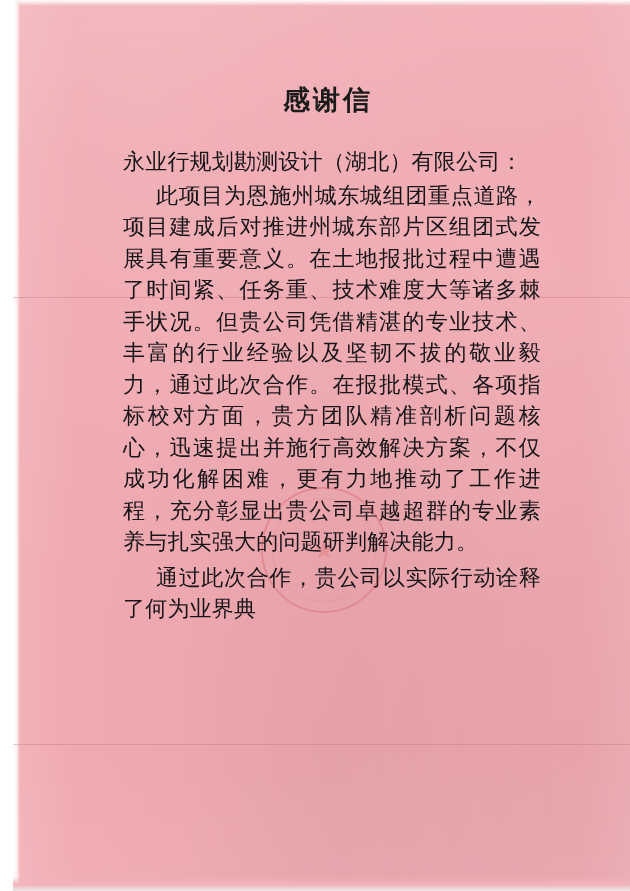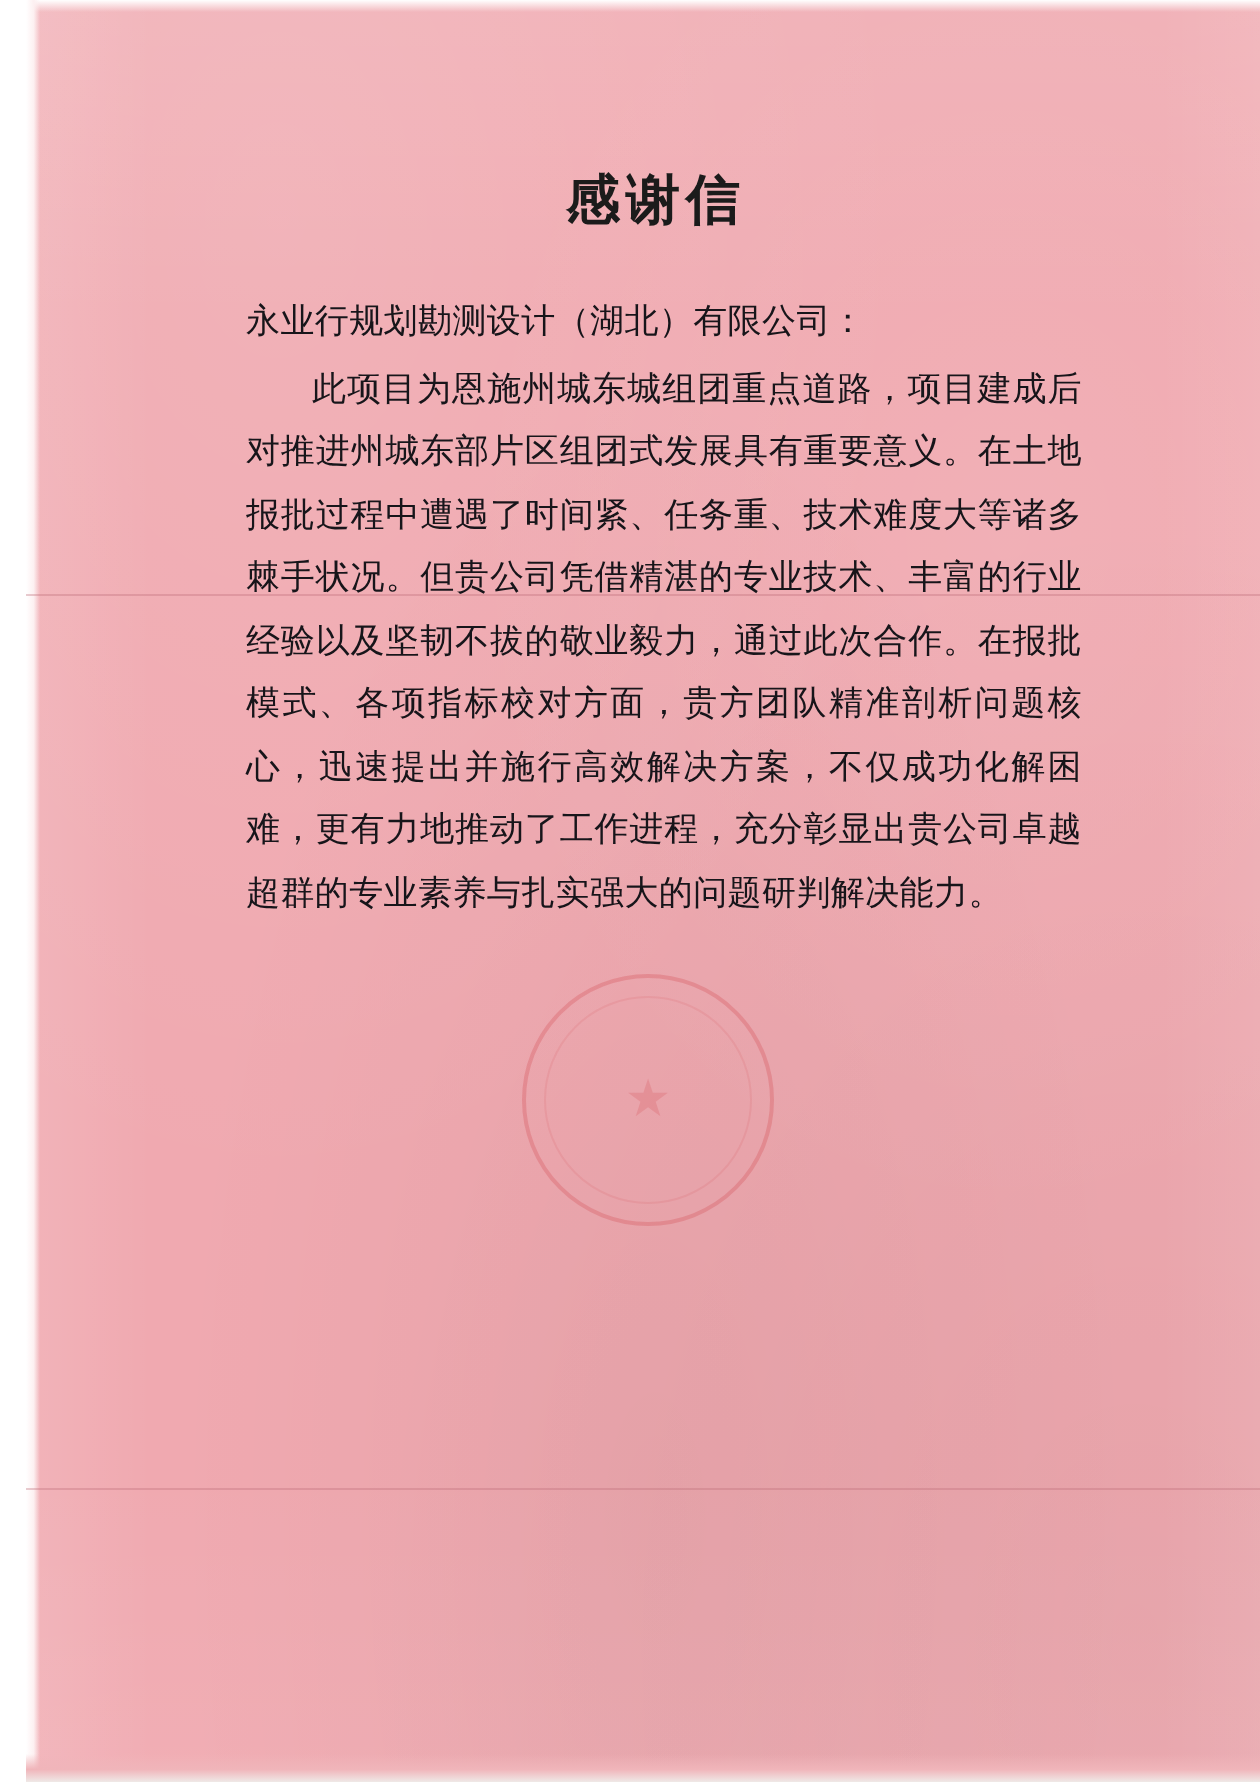--- a/index.html
+++ b/index.html
@@ -83,21 +83,21 @@
     font-family: "DejaVu Serif", "Liberation Serif", serif;
   }
   .body-block {
     position: absolute;
     top: 146px;
     left: 110px;
     width: 418px;
   }
   .para {
     margin: 0 0 4px 0;
-    font-size: 17px;
+    font-size: 22px;
     line-height: 31.5px;
     color: #17151a;
     text-align: justify;
     text-justify: inter-ideograph;
     letter-spacing: 0.2px;
     font-family: "DejaVu Serif", "Liberation Serif", serif;
   }
   .para.indent {
     text-indent: 33px;
   }
@@ -146,19 +146,20 @@
   <div class="edge-bottom"></div>
 
   <div class="fold-line fold-a"></div>
   <div class="fold-line fold-b"></div>
 
   <div class="doc-title">感谢信</div>
 
   <div class="body-block">
     <p class="para salutation">永业行规划勘测设计（湖北）有限公司：</p>
     <p class="para indent">此项目为恩施州城东城组团重点道路，项目建成后对推进州城东部片区组团式发展具有重要意义。在土地报批过程中遭遇了时间紧、任务重、技术难度大等诸多棘手状况。但贵公司凭借精湛的专业技术、丰富的行业经验以及坚韧不拔的敬业毅力，通过此次合作。在报批模式、各项指标校对方面，贵方团队精准剖析问题核心，迅速提出并施行高效解决方案，不仅成功化解困难，更有力地推动了工作进程，充分彰显出贵公司卓越超群的专业素养与扎实强大的问题研判解决能力。</p>
+    <p class="para indent">通过此次合作，贵公司以实际行动诠释了何为业界典</p>
   </div>
 
   <div class="seal">
     <span class="seal-star">★</span>
   </div>
 
 </div>
 
 </body></html>

